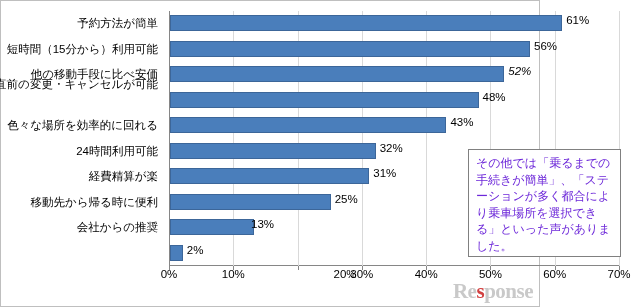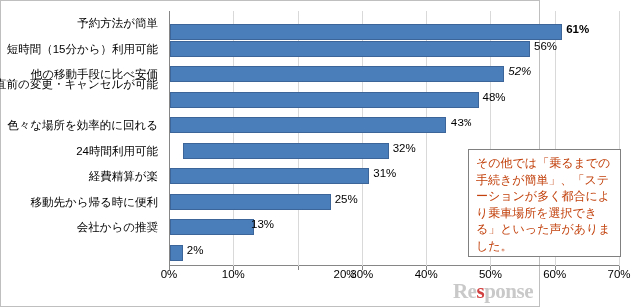--- a/index.html
+++ b/index.html
@@ -124,21 +124,21 @@
     left: 467px;
     top: 148px;
     width: 153px;
     height: 108px;
     background: #ffffff;
     border: 1px solid #808080;
     box-sizing: border-box;
     padding: 5px 6px 0 7px;
     font-size: 12px;
     line-height: 16.5px;
-    color: #c2410c;
+    color: #6d28d9;
   }
   .annotation p {
     margin: 0;
   }
   
   .watermark {
     position: absolute;
     right: 6px;
     bottom: 2px;
     font-family: "Liberation Serif", serif;
@@ -189,41 +189,41 @@
   <div class="plot-area">
     <div class="axis-line-y"></div>
     <div class="axis-line-x"></div>
   <div class="grid-line" style="left: 64.2857px;"></div>
       <div class="grid-line" style="left: 128.571px;"></div>
       <div class="grid-line" style="left: 192.857px;"></div>
       <div class="grid-line" style="left: 257.143px;"></div>
       <div class="grid-line" style="left: 321.429px;"></div>
       <div class="grid-line" style="left: 385.714px;"></div>
       <div class="grid-line" style="left: 450px;"></div>
-      <div class="row" style="top: 9px; font-weight: bold;">
+      <div class="row" style="top: 0px;">
         <div class="bar" style="width: 392.143px;"></div>
         <div class="bar-value" style="left: 397.143px;">61%</div>
       </div>
       <div class="row" style="top: 25.5px;">
         <div class="bar" style="width: 360px;"></div>
         <div class="bar-value" style="left: 365px;">56%</div>
       </div>
       <div class="row" style="top: 51px;">
         <div class="bar" style="width: 334.286px;"></div>
         <div class="bar-value" style="left: 339.286px; font-style: italic;">52%</div>
       </div>
       <div class="row" style="top: 76.5px;">
         <div class="bar" style="width: 308.571px;"></div>
         <div class="bar-value" style="left: 313.571px;">48%</div>
       </div>
-      <div class="row" style="top: 102px; font-family: Liberation Mono, monospace;">
+      <div class="row" style="top: 102px;">
         <div class="bar" style="width: 276.429px;"></div>
         <div class="bar-value" style="left: 281.429px;">43%</div>
       </div>
-      <div class="row" style="top: 127.5px; margin-left: 13px;">
+      <div class="row" style="top: 127.5px;">
         <div class="bar" style="width: 205.714px;"></div>
         <div class="bar-value" style="left: 210.714px;">32%</div>
       </div>
       <div class="row" style="top: 153px;">
         <div class="bar" style="width: 199.286px;"></div>
         <div class="bar-value" style="left: 204.286px;">31%</div>
       </div>
       <div class="row" style="top: 178.5px;">
         <div class="bar" style="width: 160.714px;"></div>
         <div class="bar-value" style="left: 165.714px;">25%</div>

